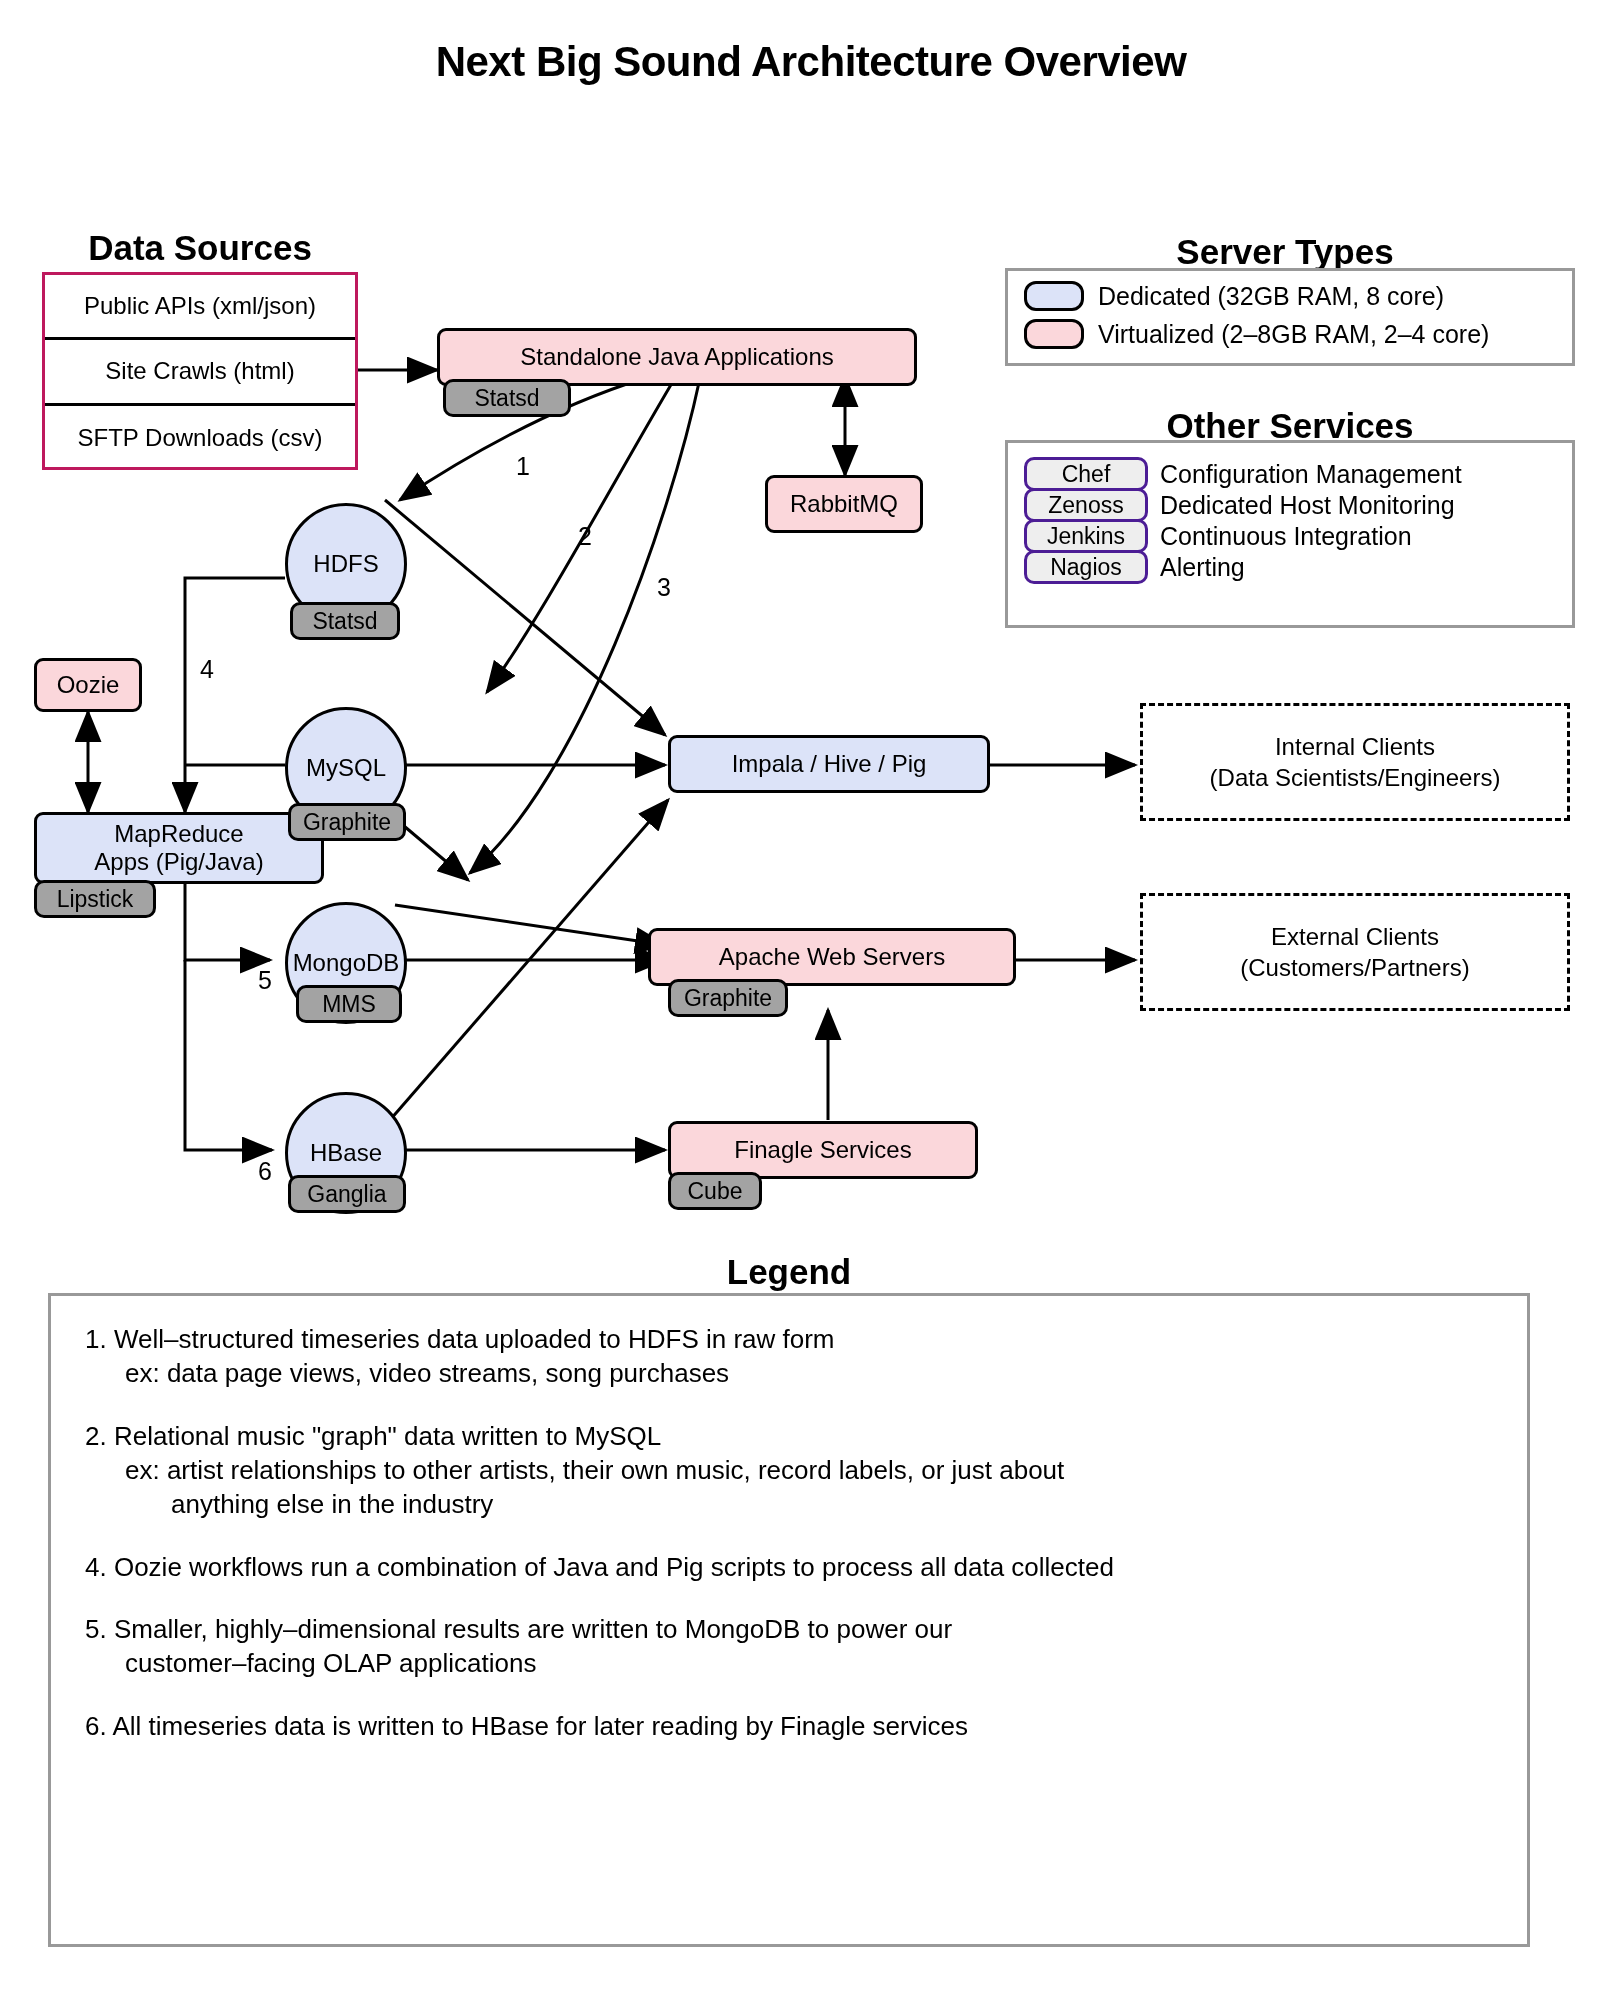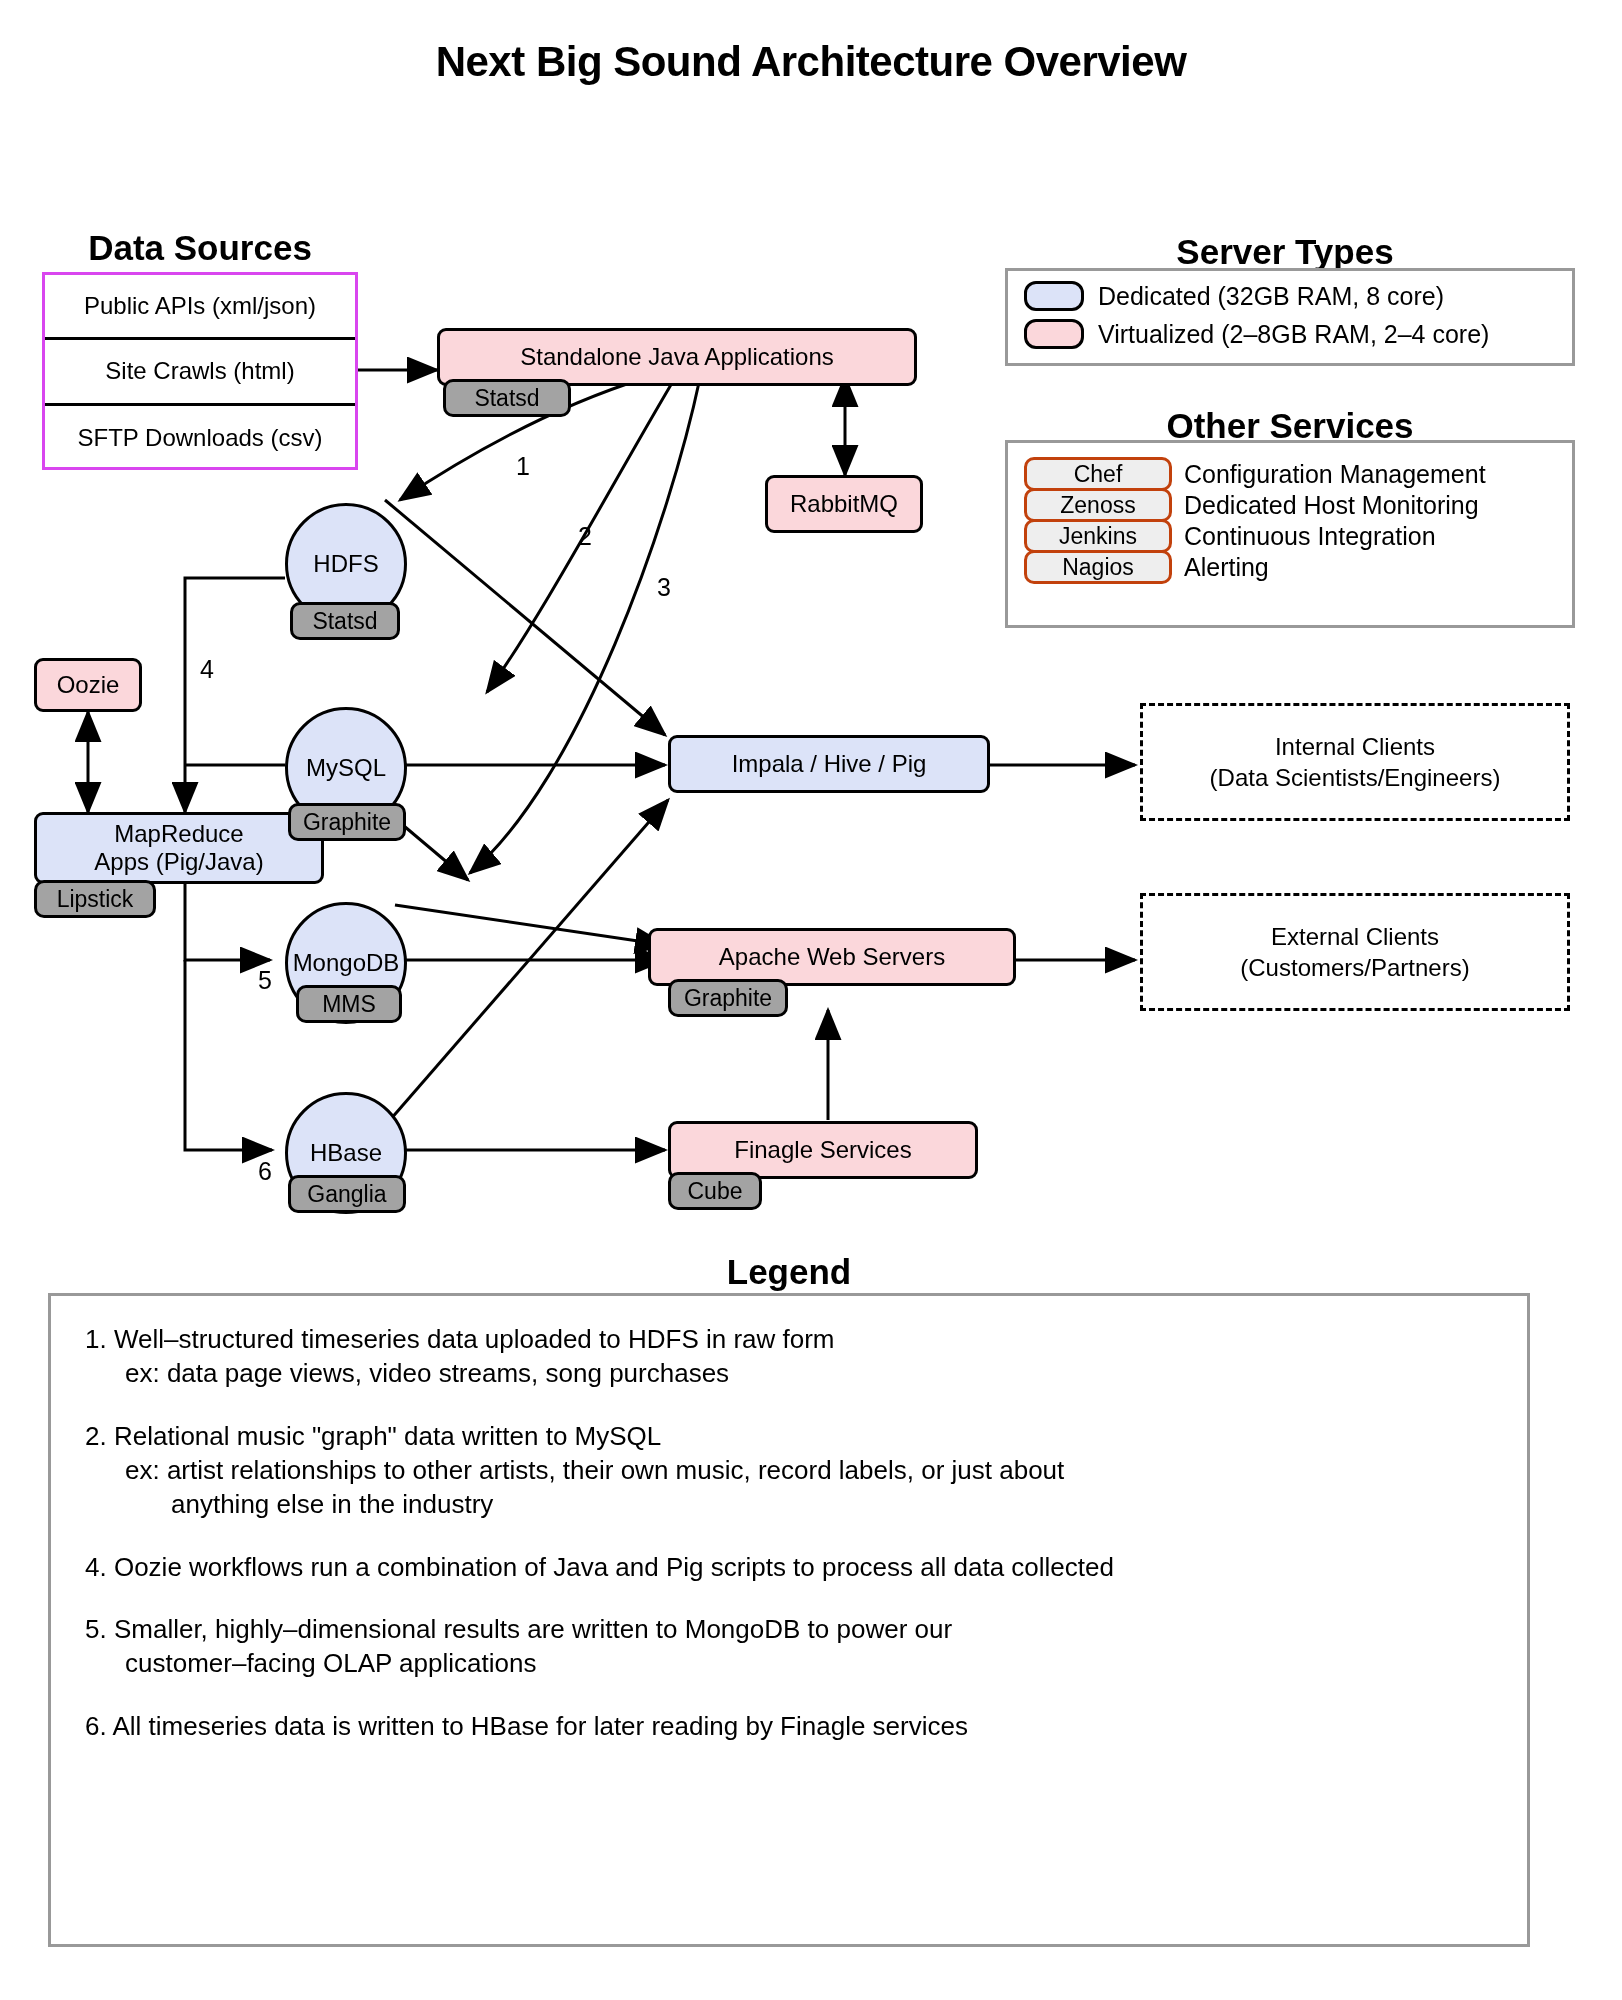--- a/index.html
+++ b/index.html
@@ -7,21 +7,21 @@
   #page{position:relative;width:1622px;height:2000px;overflow:hidden;background:#fff;}
   svg#wires{position:absolute;left:0;top:0;width:1622px;height:2000px;pointer-events:none;}
 
   .title{position:absolute;left:0;top:38px;width:1622px;text-align:center;
          font-size:42px;font-weight:bold;letter-spacing:-0.5px;}
 
   .sect-title{position:absolute;font-size:35px;font-weight:bold;text-align:center;}
 
   
   .ds-box{position:absolute;left:42px;top:272px;width:316px;height:198px;
-          border:3px solid #d946ef;box-sizing:border-box;background:#fff;}
+          border:3px solid #be185d;box-sizing:border-box;background:#fff;}
   .ds-row{height:65.3px;border-bottom:3px solid #000;display:flex;align-items:center;
           justify-content:center;font-size:24px;box-sizing:border-box;}
   .ds-row:last-child{border-bottom:none;}
 
   
   .node{position:absolute;box-sizing:border-box;border:3px solid #000;border-radius:9px;
         display:flex;align-items:center;justify-content:center;text-align:center;
         font-size:24px;line-height:1.18;z-index:3;}
   .virt{background:#fbd7db;}
   .dedi{background:#dce3f8;}
@@ -39,21 +39,21 @@
           display:flex;align-items:center;justify-content:center;text-align:center;
           font-size:24px;line-height:1.3;z-index:3;}
 
   
   .panel{position:absolute;box-sizing:border-box;border:3px solid #999;background:#fff;z-index:3;}
   .legrow{display:flex;align-items:center;font-size:25px;margin:0;}
   .swatch{width:60px;height:30px;border:3px solid #000;border-radius:12px;box-sizing:border-box;
           margin-right:14px;flex:none;}
 
   .svc-row{display:flex;align-items:center;margin-bottom:-3px;}
-  .svc-pill{width:148px;height:34px;border:3px solid #c2410c;border-radius:10px;background:#eeeeee;
+  .svc-pill{width:124px;height:34px;border:3px solid #4c1d95;border-radius:10px;background:#eeeeee;
             box-sizing:border-box;display:flex;align-items:center;justify-content:center;
             font-size:23px;flex:none;}
   .svc-label{font-size:25px;margin-left:12px;white-space:nowrap;}
 
   
   .legend-box{position:absolute;left:48px;top:1293px;width:1482px;height:654px;
               border:3px solid #999;background:#fff;box-sizing:border-box;padding:26px 34px;}
   .legend-item{font-size:26px;line-height:1.32;margin-bottom:28px;}
   .legend-item .sub{display:block;padding-left:40px;}
   .legend-item .sub2{display:block;padding-left:86px;}

